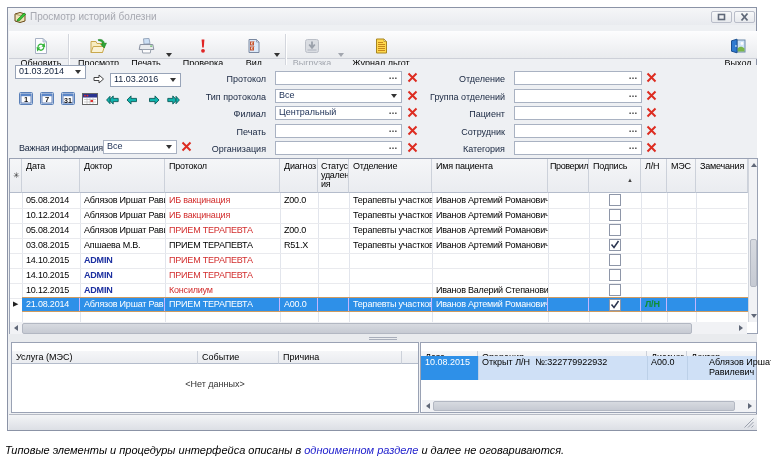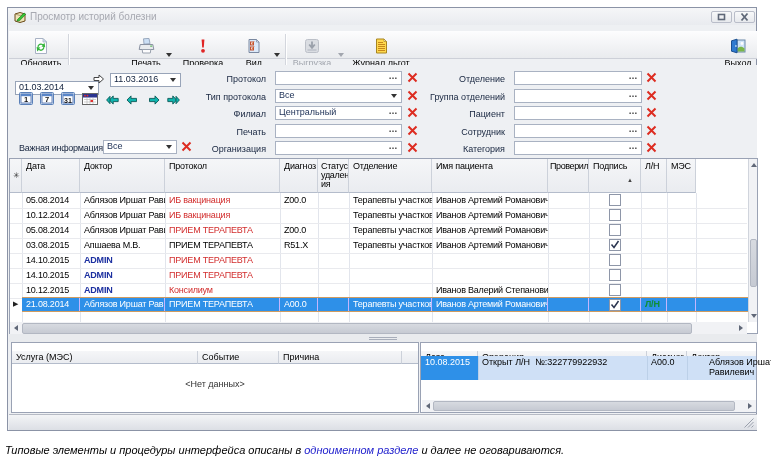--- a/index.html
+++ b/index.html
@@ -68,20 +68,28 @@
     <div class="tb" style="left:6px;width:52px">
       <svg class="ic" width="16" height="16" viewBox="0 0 16 16">
           <path d="M2.5 0.5 L10 0.5 L13.5 4 L13.5 15.5 L2.5 15.5 Z" fill="#fdfdff" stroke="#a8b2c4"></path>
           <path d="M10 0.5 L10 4 L13.5 4 Z" fill="#cfe2f6" stroke="#a8b2c4" stroke-width="0.8"></path>
           <path d="M4.3 8.6 A3.6 3.6 0 0 1 10.1 6.2 L11.6 4.9 L12.2 9.2 L8.4 8.6 L9.6 7.5 A2.4 2.4 0 0 0 5.6 9.3 Z" fill="#35b53c"></path>
           <path d="M11.5 9.6 A3.6 3.6 0 0 1 5.7 12.1 L4.2 13.4 L3.6 9.1 L7.4 9.6 L6.2 10.8 A2.4 2.4 0 0 0 10.2 8.9 Z" fill="#35b53c"></path>
         </svg>
       <span class="lbl">Обновить</span>
     </div>
     <div class="tbsep" style="left:59px"></div>
+    <div class="tb" style="left:62px;width:55px">
+      <svg class="ic" width="17" height="16" viewBox="0 0 17 16">
+          <path d="M1 3.5 L6 3.5 L7 5.5 L12.5 5.5 L12.5 14.5 L1 14.5 Z" fill="#f7ecc0" stroke="#c9a94e"></path>
+          <path d="M1 14.5 L3.2 8.5 L14.5 8.5 L12.5 14.5 Z" fill="#faf2d4" stroke="#c9a94e"></path>
+          <path d="M8.3 1.6 C11.8 0.8 14.2 2.8 14.4 5.6 L16.4 5 L14.2 10 L10.8 6.4 L12.6 6.1 C12.3 3.8 10.8 2.6 8.5 2.7 Z" fill="#2fa836" stroke="#137a18" stroke-width="0.6"></path>
+        </svg>
+      <span class="lbl">Просмотр</span>
+    </div>
     <div class="tb" style="left:117px;width:40px">
       <svg class="ic" width="17" height="16" viewBox="0 0 17 16">
           <path d="M5.5 0.8 L11 0.4 L12 5.6 L6 6.2 Z" fill="#ccdff5" stroke="#8898b0" stroke-width="0.8"></path>
           <path d="M2.2 6.5 L14.8 6.5 L15.8 11.5 L1.2 11.5 Z" fill="#e9ebee" stroke="#8a92a2"></path>
           <path d="M4.2 11.5 L12.8 11.5 L12.3 15 L4.7 15 Z" fill="#fcfcfd" stroke="#9aa2ae"></path>
           <rect x="12.2" y="7.6" width="2" height="1" fill="#3fae3f"></rect>
         </svg>
       <span class="lbl">Печать</span>
     </div>
     <div class="darr" style="left:157px;top:22px"></div>
@@ -129,21 +137,21 @@
           <circle cx="12" cy="5.5" r="1.4" fill="#fdfdfd"></circle>
           <path d="M1.5 2.8 L7 1.2 L7 14.8 L1.5 13.2 Z" fill="#2e7ad0" stroke="#1a4f90"></path>
           <rect x="5.2" y="7.2" width="1.4" height="1.6" fill="#cfe2f8"></rect>
         </svg>
       <span class="lbl">Выход</span>
     </div>
   </div>
 
   <div class="abs" style="left:1px;top:57px;width:748px;height:93px;background:#eef0f3">
 
-    <div class="fld" style="left:6px;top:16px;width:84px;border-color:#98a4b8">
+    <div class="fld" style="left:6px;top:0;width:71px;border-color:#98a4b8">
         <span class="in" style="color:#10203c">01.03.2014</span>
         <span class="cmbarr"></span>
       </div>
     <svg class="abs" style="left:84px;top:9px" width="11" height="10" viewBox="0 0 11 10">
         <path d="M1 3.5 L6 3.5 L6 1 L10.5 5 L6 9 L6 6.5 L1 6.5 Z" fill="#fff" stroke="#444" stroke-width="1"></path>
       </svg>
     <div class="fld" style="left:101px;top:8px;width:71px;border-color:#98a4b8">
         <span class="in" style="color:#10203c">11.03.2016</span>
         <span class="cmbarr"></span>
       </div>
@@ -281,20 +289,21 @@
     <div class="ghead" style="left:70px;width:85px">Доктор</div>
     <div class="ghead" style="left:155px;width:115px">Протокол</div>
     <div class="ghead" style="left:270px;width:38px">Диагноз</div>
     <div class="ghead" style="left:308px;width:31px;letter-spacing:-0.3px;padding-left:3px">Статус удален ия</div>
     <div class="ghead" style="left:339px;width:83px">Отделение</div>
     <div class="ghead" style="left:422px;width:116px">Имя пациента</div>
     <div class="ghead" style="left:538px;width:41px;padding-left:2px;letter-spacing:-0.4px">Проверил</div>
     <div class="ghead" style="left:579px;width:52px">Подпись<span style="position:absolute;left:38px;top:17px;font-size:6px;color:#444">▲</span></div>
     <div class="ghead" style="left:631px;width:26px">Л/Н</div>
     <div class="ghead" style="left:657px;width:29px">МЭС</div>
+    <div class="ghead" style="left:686px;width:52px">Замечания</div>
 
     <div class="gline" style="left:12px;top:34px;height:129px"></div>
     <div class="gline" style="left:70px;top:34px;height:129px"></div>
     <div class="gline" style="left:155px;top:34px;height:129px"></div>
     <div class="gline" style="left:270px;top:34px;height:129px"></div>
     <div class="gline" style="left:308px;top:34px;height:129px"></div>
     <div class="gline" style="left:339px;top:34px;height:129px"></div>
     <div class="gline" style="left:422px;top:34px;height:129px"></div>
     <div class="gline" style="left:538px;top:34px;height:129px"></div>
     <div class="gline" style="left:579px;top:34px;height:129px"></div>

